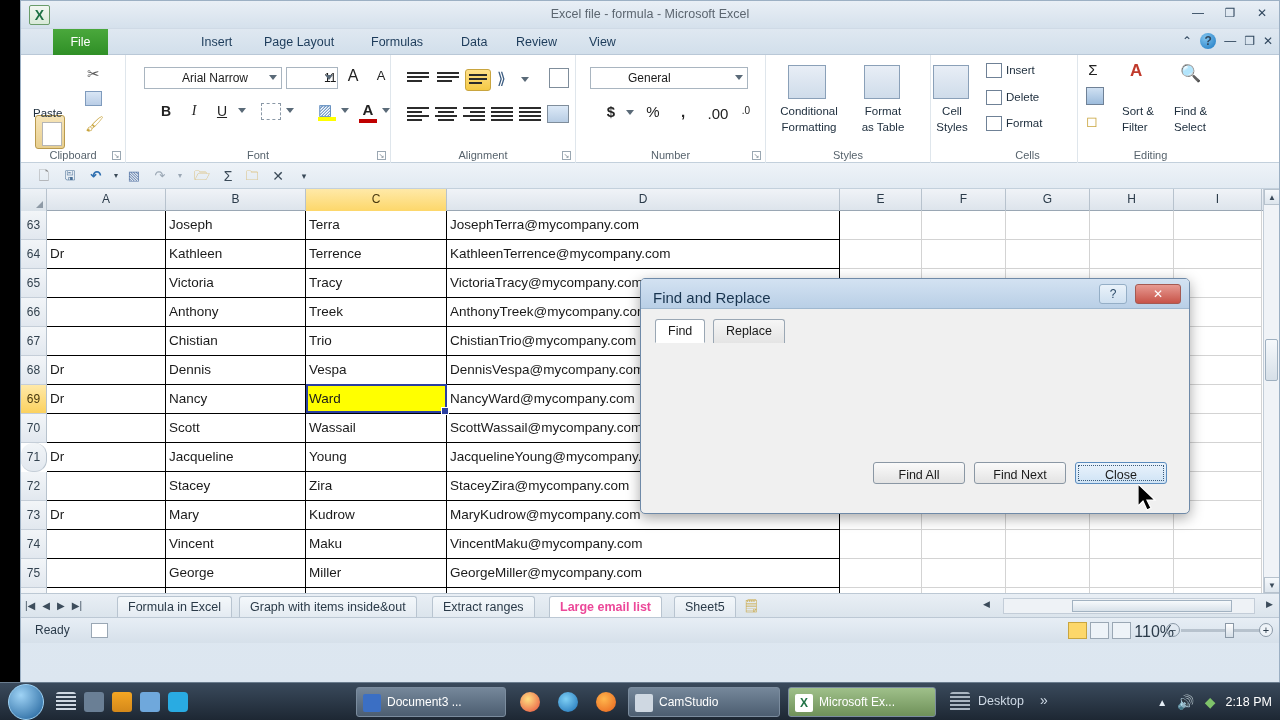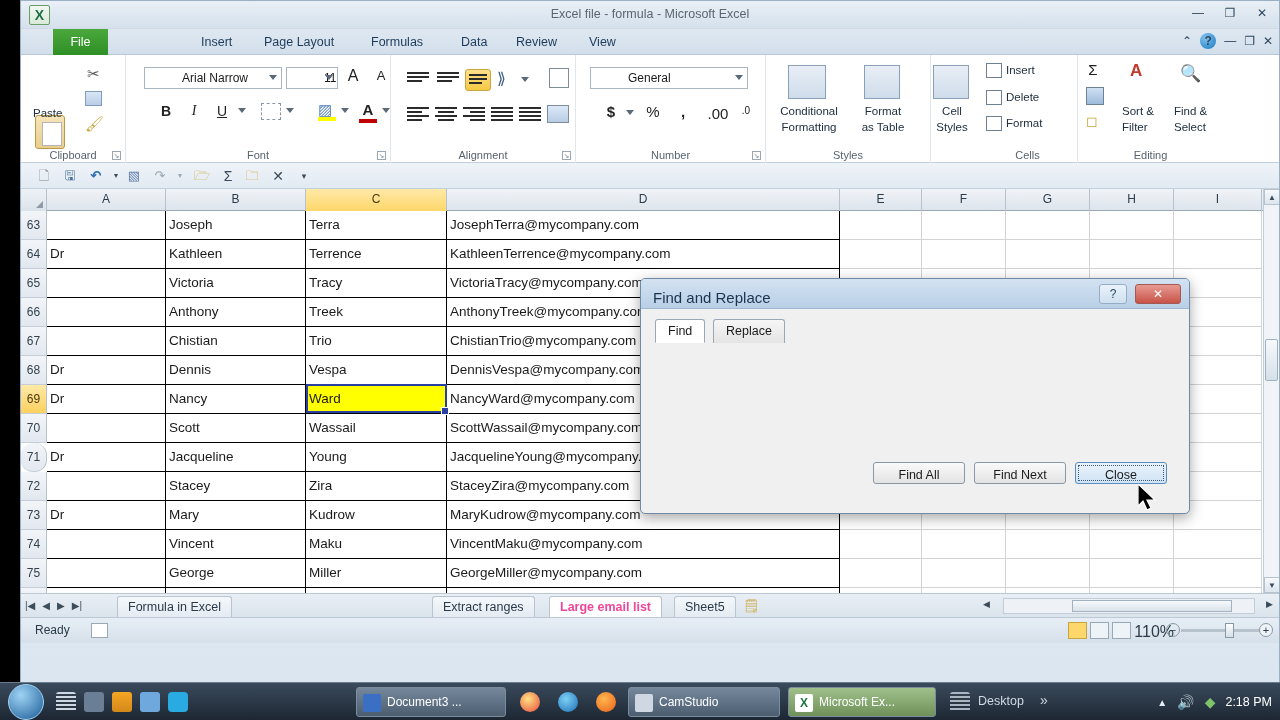--- a/index.html
+++ b/index.html
@@ -590,20 +590,21 @@
     </div>
 
     <div class="sheettabs">
       <div class="navbtns">
         <span>|◀</span>
         <span>◀</span>
         <span>▶</span>
         <span>▶|</span>
       </div>
       <div class="stab" style="left:96px">Formula in Excel</div>
+      <div class="stab" style="left:218px">Graph with items inside&amp;out</div>
       <div class="stab" style="left:411px">Extract ranges</div>
       <div class="stab active" style="left:528px">Large email list</div>
       <div class="stab" style="left:653px">Sheet5</div>
       <div style="position:absolute;left:722px;top:4px;font-size:13px;color:#c9a53f">🗒</div>
       <div class="hscroll">
         <div style="position:absolute;left:4px;top:3px;font-size:9px;color:#3b4b5a">◀</div>
         <div class="hs-track">
           <div class="hs-thumb"></div>
         </div>
         <div style="position:absolute;right:6px;top:3px;font-size:9px;color:#3b4b5a">▶</div>

